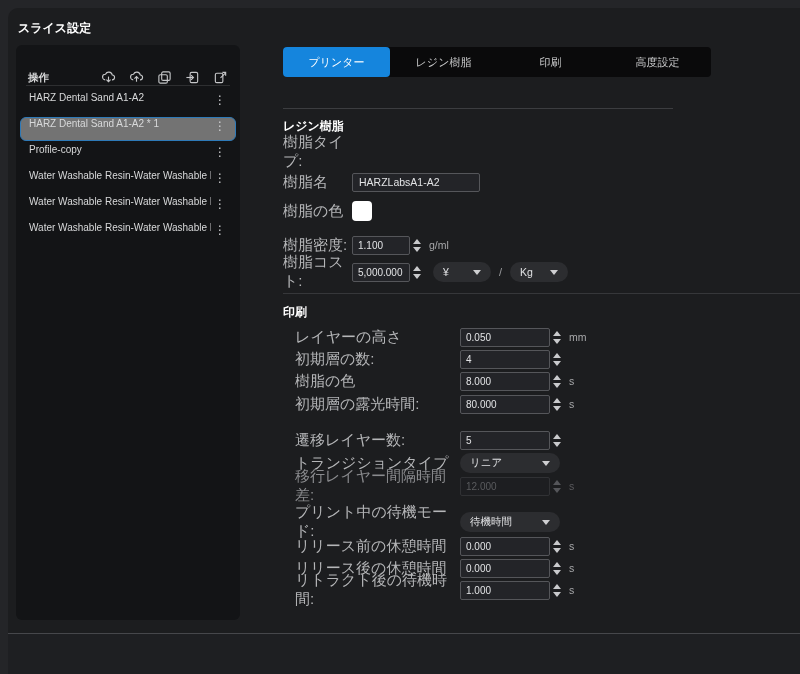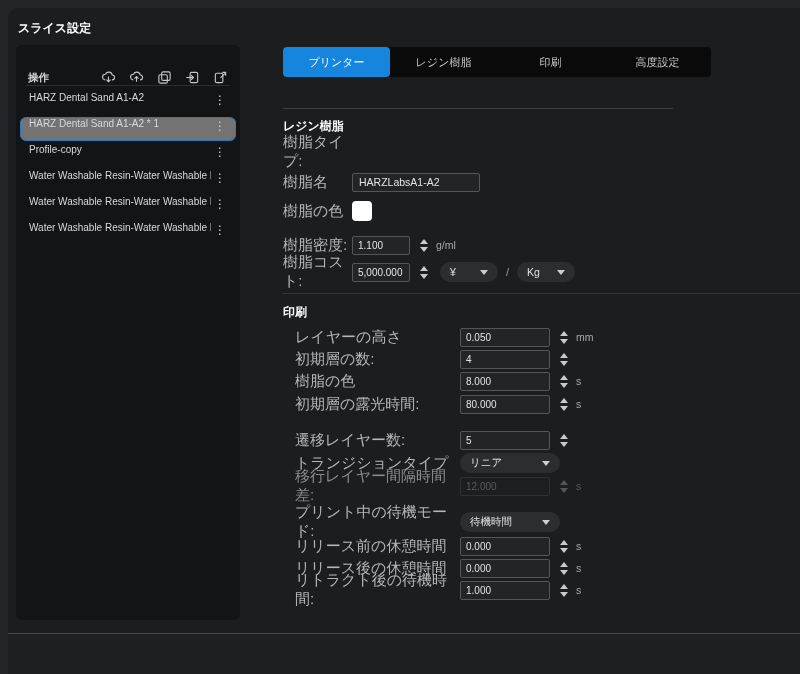--- a/index.html
+++ b/index.html
@@ -34,21 +34,21 @@
   
   .div1 { position:absolute; left:275px; top:100px; width:390px; height:1px; background:#3c3d40; }
   .div2 { position:absolute; left:275px; top:285px; right:0; height:1px; background:#36373a; }
   .sec-title { position:absolute; left:275px; font-size:12px; font-weight:bold; color:#ffffff; }
   .frow { position:absolute; left:275px; height:20px; display:flex; align-items:center; }
   .lbl { font-size:15px; color:#b5b6b8; }
   .lw69 .lbl { width:69px; }
   .lw165 .lbl { width:165px;margin-left:12px; }
   .txt { width:128px; height:19px; background:#232428; border:1px solid #55565a; border-radius:2px;
     color:#e2e3e5; font-size:10.5px; padding:0 6px; font-family:inherit; outline:none; }
-  .spin { display:flex; align-items:center; gap:10px; }
+  .spin { display:flex; align-items:center; gap:3px; }
   .spin input { height:19px; background:#232428; border:1px solid #55565a; border-radius:2px;
     color:#e2e3e5; font-size:10px; padding:0 5px; font-family:inherit; outline:none; }
   .w52 input { width:58px; }
   .w90 input { width:90px; }
   .spin-btns { display:flex; flex-direction:column; gap:3px; cursor:pointer; }
   .sp-up { width:0; height:0; border-left:4px solid transparent; border-right:4px solid transparent;
     border-bottom:5px solid #c9cacc; }
   .sp-dn { width:0; height:0; border-left:4px solid transparent; border-right:4px solid transparent;
     border-top:5px solid #c9cacc; }
   .unit { font-size:10.5px; color:#a8a9ab; margin-left:8px; }

